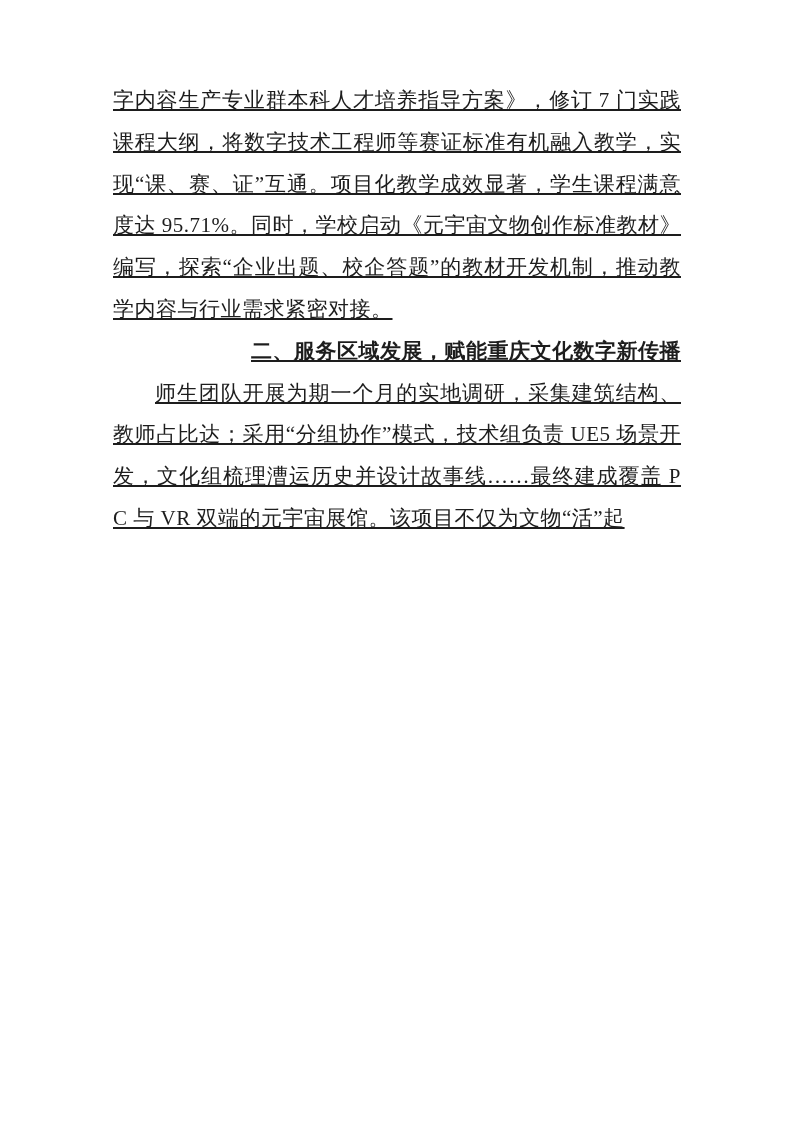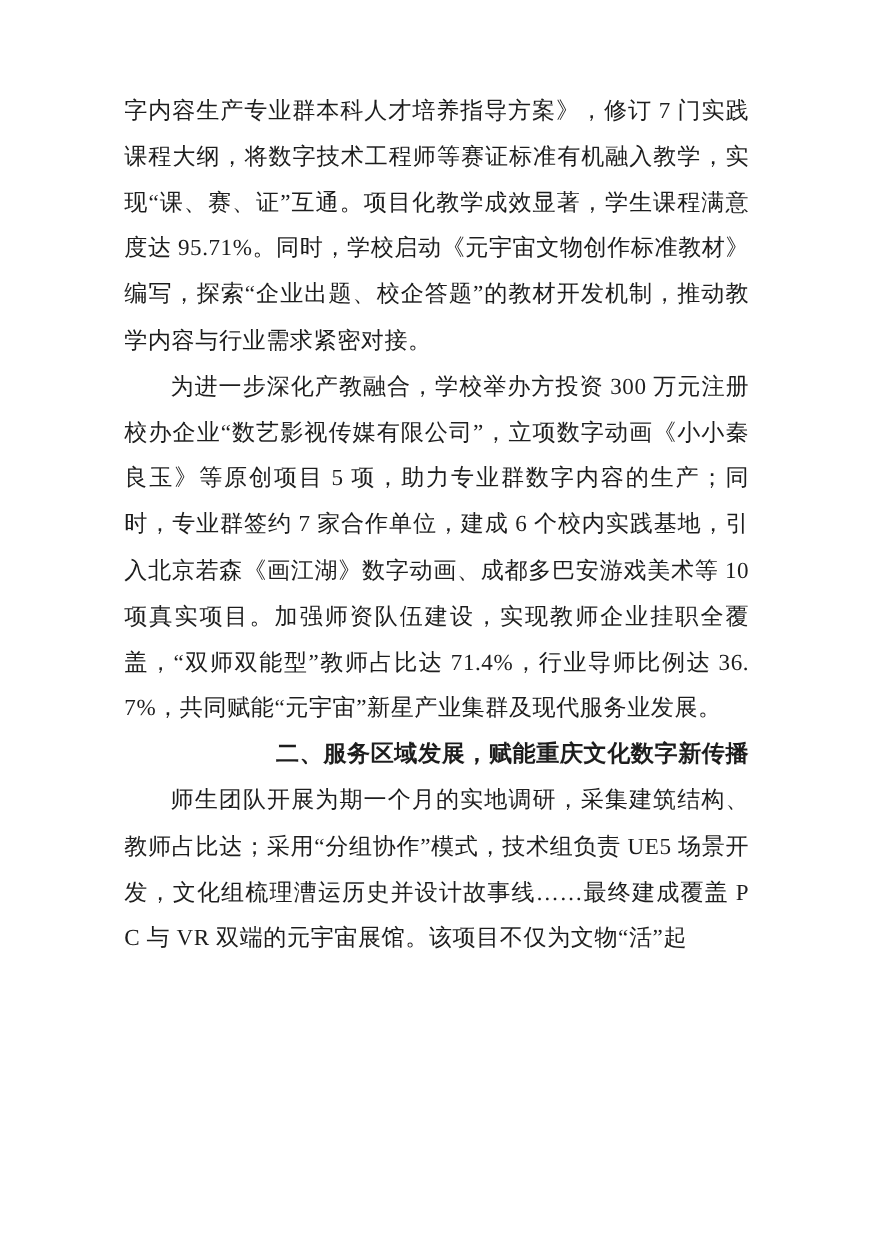--- a/index.html
+++ b/index.html
@@ -26,34 +26,34 @@
     color: #1d1d1d;
   }
 
   .doc-content p {
     font-size: 21px;
     line-height: 41.8px;
     text-align: justify;
     letter-spacing: 0.5px;
     word-break: break-all;
     margin: 0;
+    text-decoration: underline;
   }
 
   .doc-content p.indent {
     text-indent: 2em;
   }
 
   .doc-content p.heading {
     font-weight: 700;
     text-align: right;
   }
 </style>
 </head>
 <body>
 
 <div class="page">
   <div class="doc-content" id="doc-body">
       <p class="">字内容生产专业群本科人才培养指导方案》，修订 7 门实践课程大纲，将数字技术工程师等赛证标准有机融入教学，实现“课、赛、证”互通。项目化教学成效显著，学生课程满意度达 95.71%。同时，学校启动《元宇宙文物创作标准教材》编写，探索“企业出题、校企答题”的教材开发机制，推动教学内容与行业需求紧密对接。</p>
-      <p class="indent">为进一步深化产教融合，学校举办方投资 300 万元注册校办企业“数艺影视传媒有限公司”，立项数字动画《小小秦良玉》等原创项目 5 项，助力专业群数字内容的生产；同时，专业群签约 7 家合作单位，建成 6 个校内实践基地，引入北京若森《画江湖》数字动画、成都多巴安游戏美术等 10 项真实项目。加强师资队伍建设，实现教师企业挂职全覆盖，“双师双能型”教师占比达 71.4%，行业导师比例达 36.7%，共同赋能“元宇宙”新星产业集群及现代服务业发展。</p>
       <p class="heading indent">二、服务区域发展，赋能重庆文化数字新传播</p>
       <p class="indent">师生团队开展为期一个月的实地调研，采集建筑结构、教师占比达；采用“分组协作”模式，技术组负责 UE5 场景开发，文化组梳理漕运历史并设计故事线……最终建成覆盖 PC 与 VR 双端的元宇宙展馆。该项目不仅为文物“活”起</p>
     </div>
 </div>
 
 </body></html>

